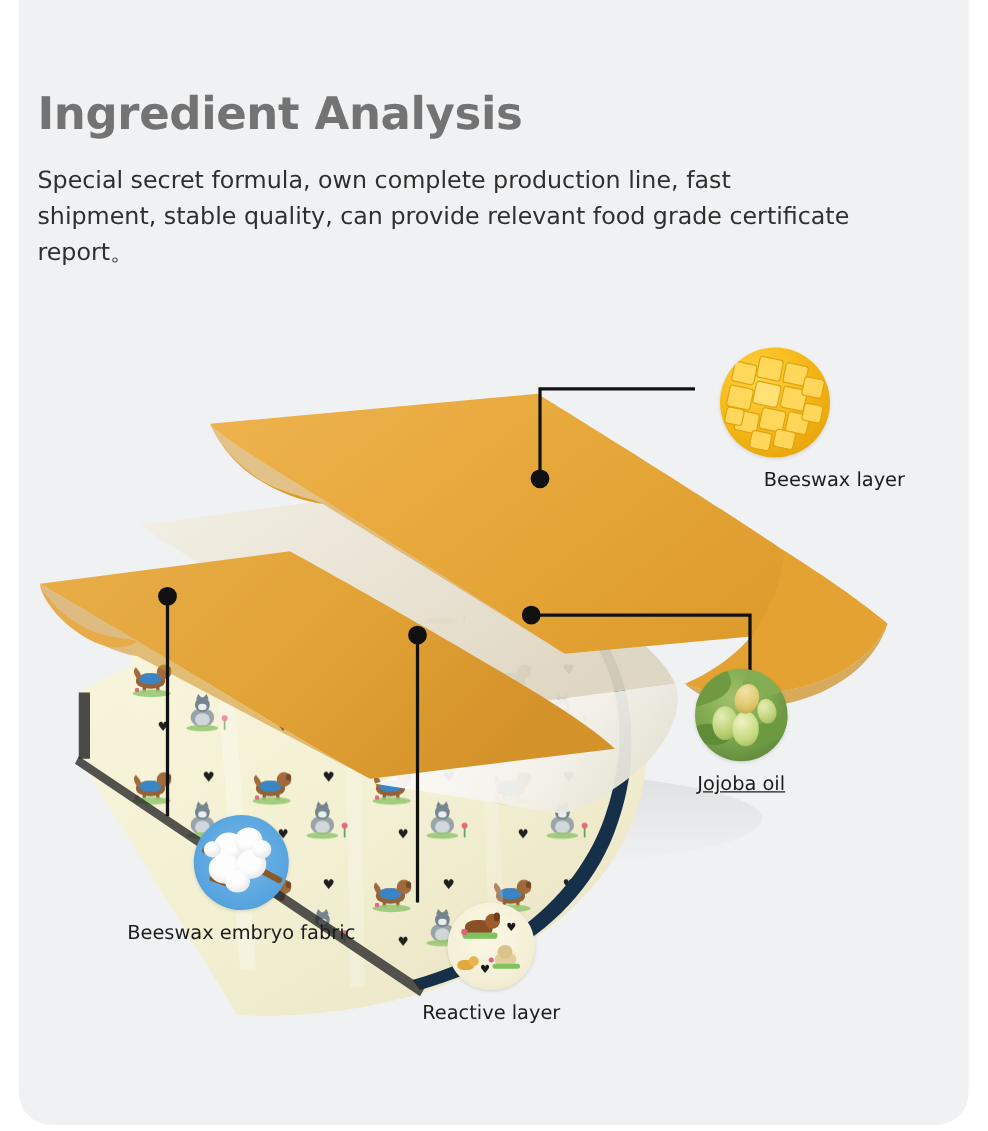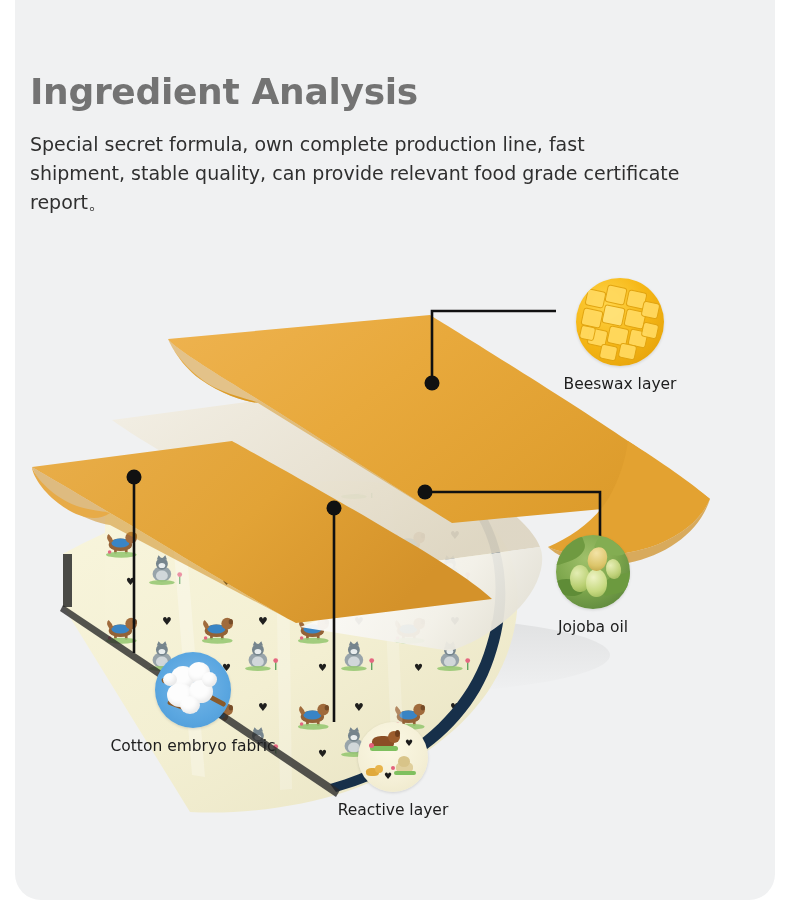--- a/index.html
+++ b/index.html
@@ -43,27 +43,27 @@
   .badge-inner{position:absolute;inset:0;}
   .callout-label{
     margin-top:8px;text-align:center;
     font-size:15.5px;line-height:20px;color:#1d1d1d;white-space:nowrap;
   }
 
   
   .c-beeswax{left:576px;top:278px;}
   .c-beeswax .badge{width:88px;height:88px;margin:0 auto;
     background:radial-gradient(circle at 35% 30%,#ffd54a 0%,#f6b817 45%,#e09b05 100%);}
-  .c-beeswax .callout-label{margin-left:-60px;margin-right:-60px;}
+  .c-beeswax .callout-label{margin-left:-60px;margin-right:-60px;text-align:right;}
 
   
   .c-jojoba{left:556px;top:535px;}
   .c-jojoba .badge{width:74px;height:74px;margin:0 auto;
     background:radial-gradient(circle at 40% 32%,#9fc06a 0%,#7fa84e 45%,#4f7a34 100%);}
-  .c-jojoba .callout-label{margin-left:-40px;margin-right:-40px;}
+  .c-jojoba .callout-label{margin-left:-40px;margin-right:-40px;text-decoration:underline;}
 
   
   .c-cotton{left:155px;top:652px;}
   .c-cotton .badge{width:76px;height:76px;margin:0 auto;
     background:radial-gradient(circle at 50% 45%,#79b8e8 0%,#5aa6e0 60%,#4b97d4 100%);}
   .c-cotton .callout-label{margin-left:-58px;margin-right:-58px;}
 
   
   .c-reactive{left:358px;top:722px;}
   .c-reactive .badge{width:70px;height:70px;margin:0 auto;
@@ -311,21 +311,21 @@
         <div class="twig" style="left:12px;top:52px;width:22px;height:4px;transform:rotate(20deg);"></div>
         <div class="puff" style="left:16px;top:14px;width:24px;height:23px;"></div>
         <div class="puff" style="left:33px;top:10px;width:22px;height:21px;"></div>
         <div class="puff" style="left:12px;top:31px;width:26px;height:24px;"></div>
         <div class="puff" style="left:34px;top:28px;width:24px;height:23px;"></div>
         <div class="puff" style="left:25px;top:44px;width:20px;height:18px;"></div>
         <div class="puff" style="left:47px;top:20px;width:15px;height:15px;"></div>
         <div class="puff" style="left:8px;top:21px;width:14px;height:13px;"></div>
       </div>
     </div>
-    <div class="callout-label">Cotton embryo fabric</div>
+    <div class="callout-label">Beeswax embryo fabric</div>
   </div>
 
   <div class="callout c-reactive">
     <div class="badge">
       <div class="badge-inner">
 
         <div class="dogbody" style="left:14px;top:14px;width:22px;height:13px;background:#8b4f26;"></div>
         <div class="dogbody" style="left:30px;top:9px;width:12px;height:12px;background:#9c5c2d;border-radius:50%;"></div>
         <div class="dogbody" style="left:37px;top:8px;width:5px;height:7px;background:#6f3d1b;border-radius:50%;"></div>
         <div class="dogbody" style="left:12px;top:24px;width:28px;height:5px;background:#7fc05f;border-radius:4px;"></div>

